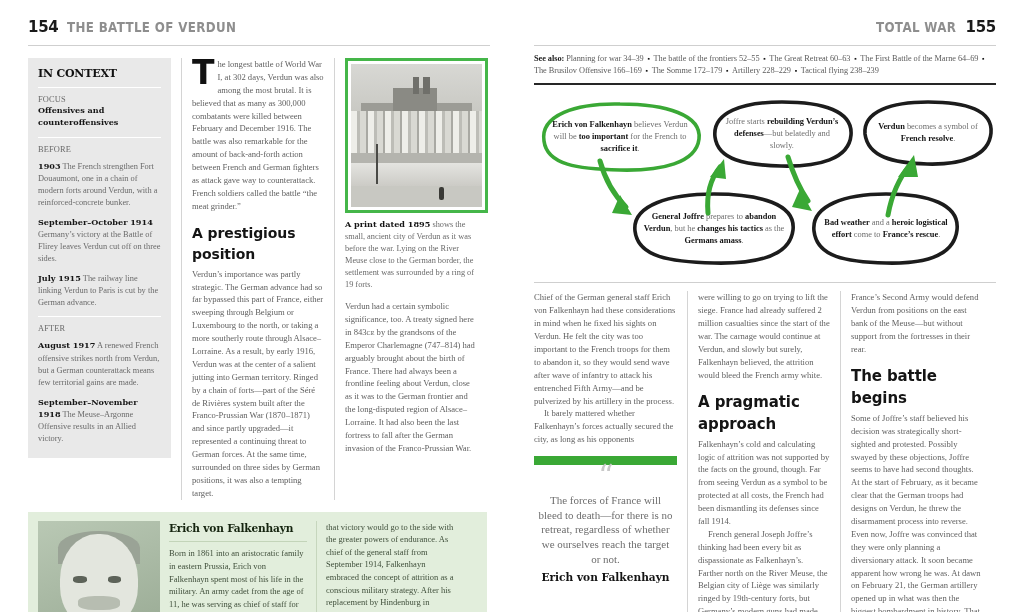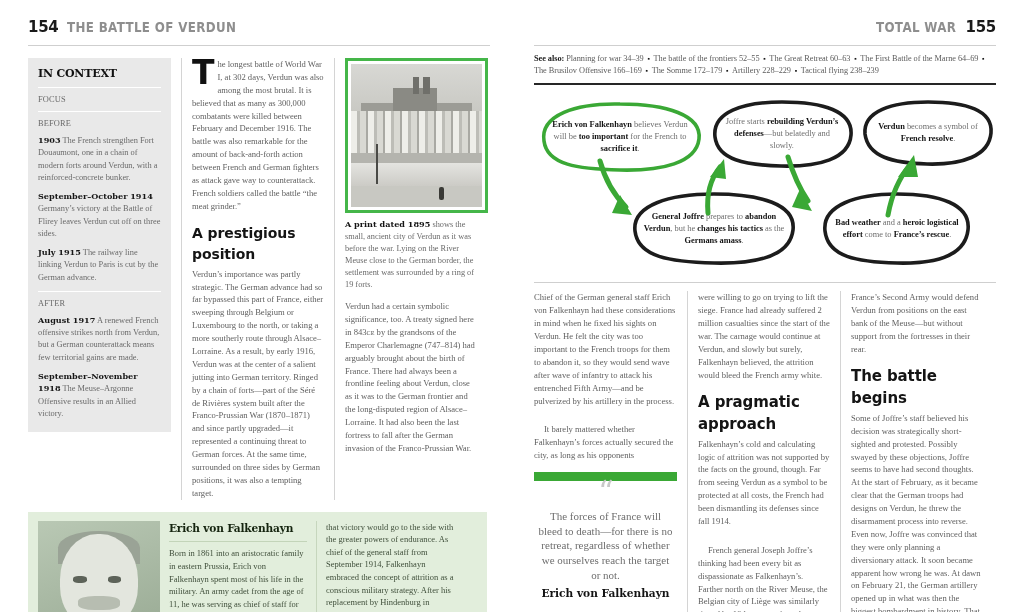--- a/index.html
+++ b/index.html
@@ -154,21 +154,21 @@
     padding: 0 16px;
   }
   .bubble span { position: relative; z-index: 2; }
   .bubble b { color: #141414; }
   .bubble svg { position: absolute; inset: 0; width: 100%; height: 100%; z-index: 1; }
   .arrow { position: absolute; z-index: 3; }
 
   .cols3r { display: flex; margin-top: 8px; }
   .colr { width: 143px; font-size: 8.6px; line-height: 1.5; color: #5f5f5f; }
   .colr + .colr { margin-left: 10px; padding-left: 10px; border-left: 1px solid #d4d4d4; }
-  .colr p + p { margin-top: 16px; }
+  .colr p + p { margin-top: 0; }
   .indent { text-indent: 10px; }
 
   .greenbar { height: 9px; background: #3aa835; margin: 10px 0 0 0; }
   .pullquote { text-align: center; padding: 0 4px; }
   .qmark {
     font-family: "DejaVu Serif", serif; font-size: 30px; color: #c8c8c8;
     line-height: 0.7; letter-spacing: -1px;
   }
   .qtext { font-size: 11px; line-height: 1.33; color: #6e6e6e; margin: 7px 0 4px; }
   .qauthor { font-family: "DejaVu Serif", serif; font-weight: bold; font-size: 10.6px; color: #141414; }
@@ -191,20 +191,21 @@
     </div>
     <div class="rule-thin"></div>
 
     <div class="cols3">
 
       <div class="col">
         <div class="incontext">
           <h2>IN CONTEXT</h2>
           <div class="ic-line"></div>
           <div class="ic-label">FOCUS</div>
+          <div class="ic-body"><b>Offensives and counteroffensives</b></div>
           <div class="ic-line"></div>
           <div class="ic-label">BEFORE</div>
           <div class="ic-body ic-item"><b>1903</b><span> The French strengthen Fort Douaumont, one in a chain of modern forts around Verdun, with a reinforced-concrete bunker.</span></div>
           <div class="ic-body ic-item"><b>September–October 1914</b><span> Germany’s victory at the Battle of Flirey leaves Verdun cut off on three sides.</span></div>
           <div class="ic-body ic-item"><b>July 1915</b><span> The railway line linking Verdun to Paris is cut by the German advance.</span></div>
           <div class="ic-line"></div>
           <div class="ic-label">AFTER</div>
           <div class="ic-body ic-item"><b>August 1917</b><span> A renewed French offensive strikes north from Verdun, but a German counterattack means few territorial gains are made.</span></div>
           <div class="ic-body ic-item"><b>September–November 1918</b><span> The Meuse–Argonne Offensive results in an Allied victory.</span></div>
         </div>
@@ -320,21 +321,21 @@
         <span id="bub-2"><b>Verdun</b><span> becomes a symbol of </span><b>French resolve</b><span>.</span></span>
       </div>
 
       <div class="bubble" style="left:92px;top:96px;width:176px;height:76px">
         <svg viewBox="0 0 176 76" preserveAspectRatio="none">
           <path d="M9,40 C6,14 44,3 88,3 C134,3 170,13 167,39 C164,65 130,73 88,72 C44,71 12,66 9,40 Z" fill="#ffffff" stroke="#1c1c1c" stroke-width="3.6" stroke-linejoin="round"></path>
         </svg>
         <span id="bub-3"><b>General Joffre</b><span> prepares to </span><b>abandon Verdun</b><span>, but he </span><b>changes his tactics</b><span> as the </span><b>Germans amass</b><span>.</span></span>
       </div>
 
-      <div class="bubble" style="left:283px;top:96px;width:160px;height:76px">
+      <div class="bubble" style="left:272px;top:96px;width:160px;height:76px">
         <svg viewBox="0 0 160 76" preserveAspectRatio="none">
           <path d="M8,40 C5,14 40,3 80,3 C122,3 154,13 151,39 C148,65 118,73 80,72 C40,71 11,66 8,40 Z" fill="#ffffff" stroke="#1c1c1c" stroke-width="3.6" stroke-linejoin="round"></path>
         </svg>
         <span id="bub-4"><b>Bad weather</b><span> and a </span><b>heroic logistical effort</b><span> come to </span><b>France’s rescue</b><span>.</span></span>
       </div>
     </div>
 
     <div class="rule-thin"></div>
 
     <div class="cols3r">

